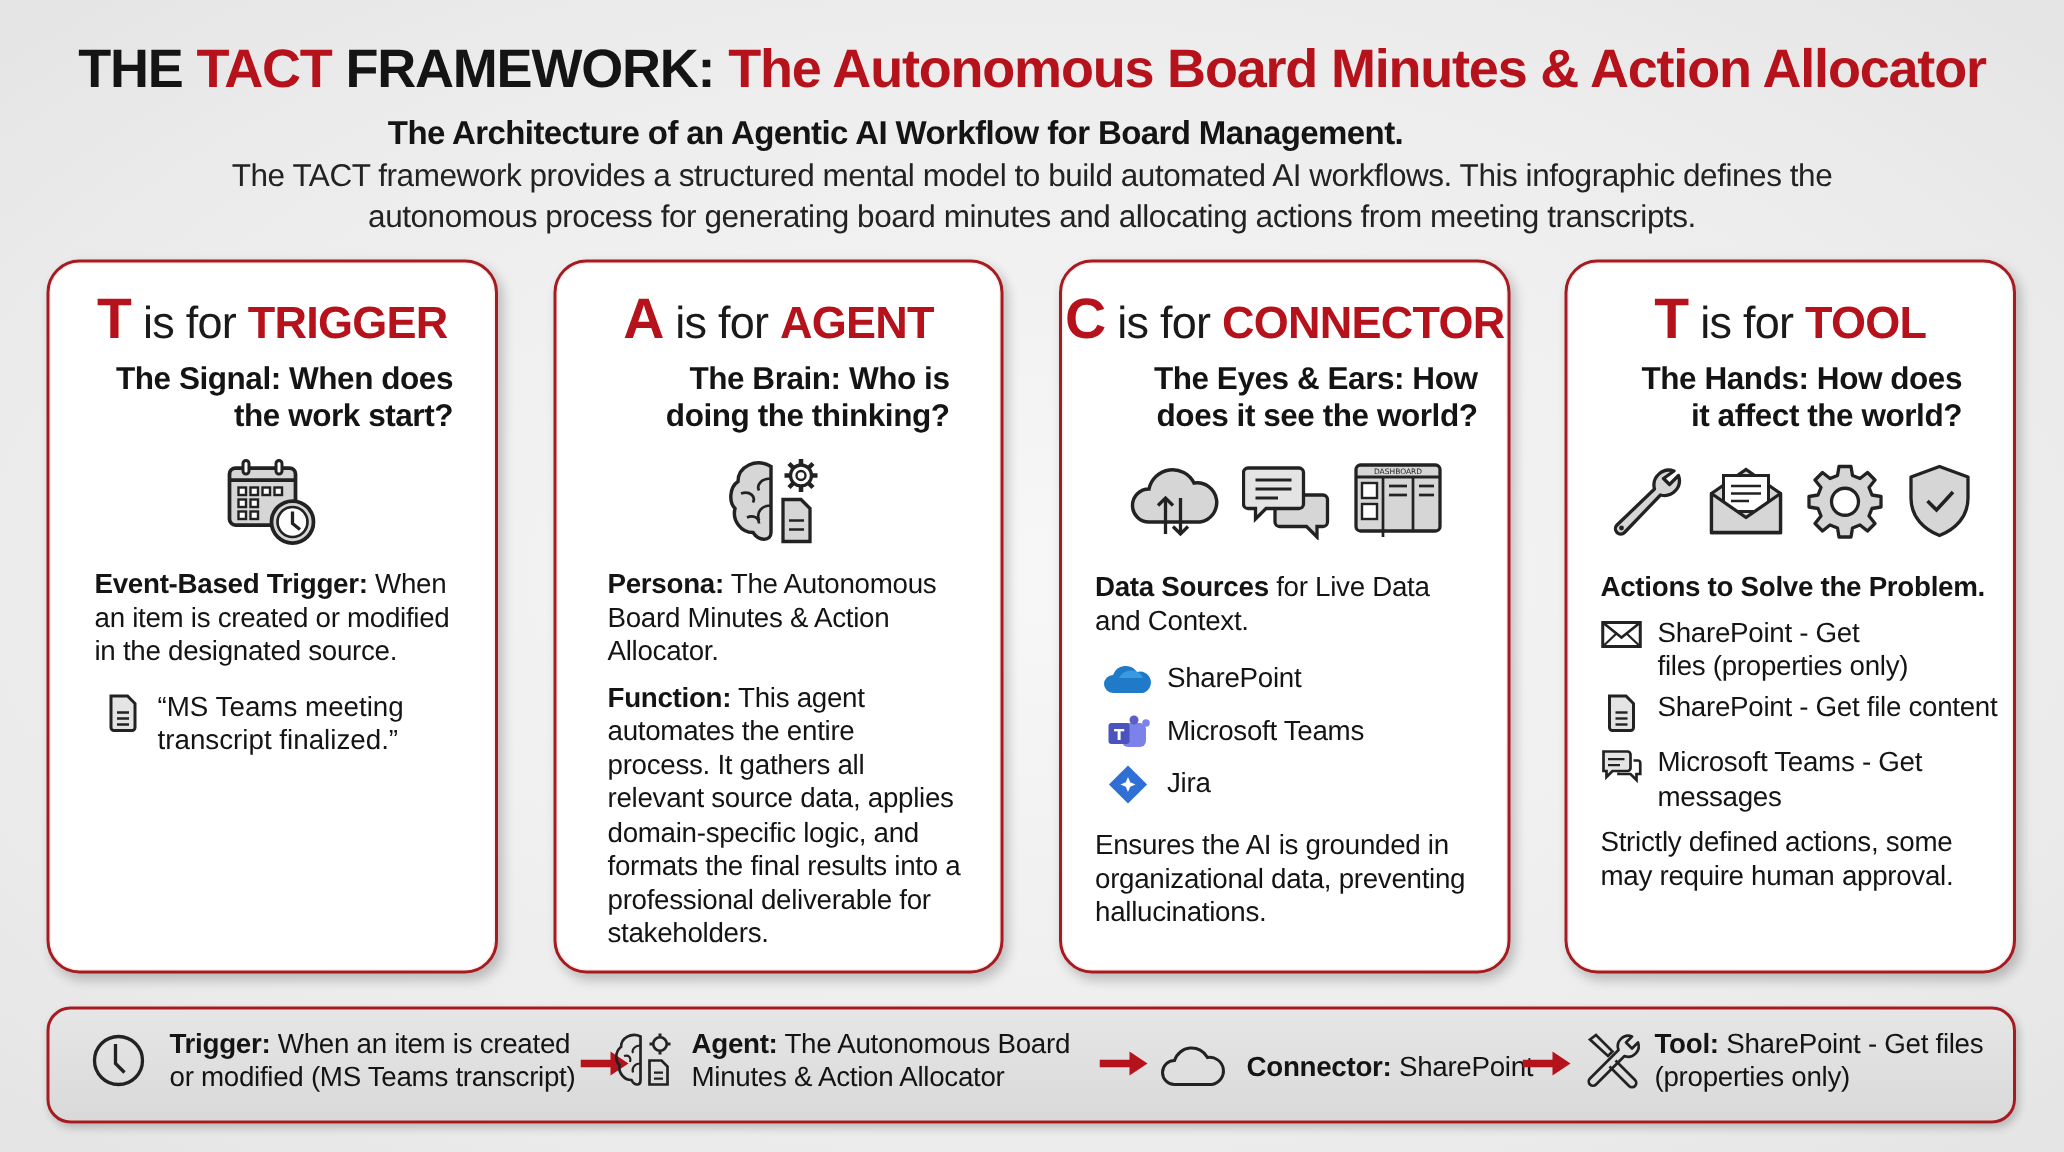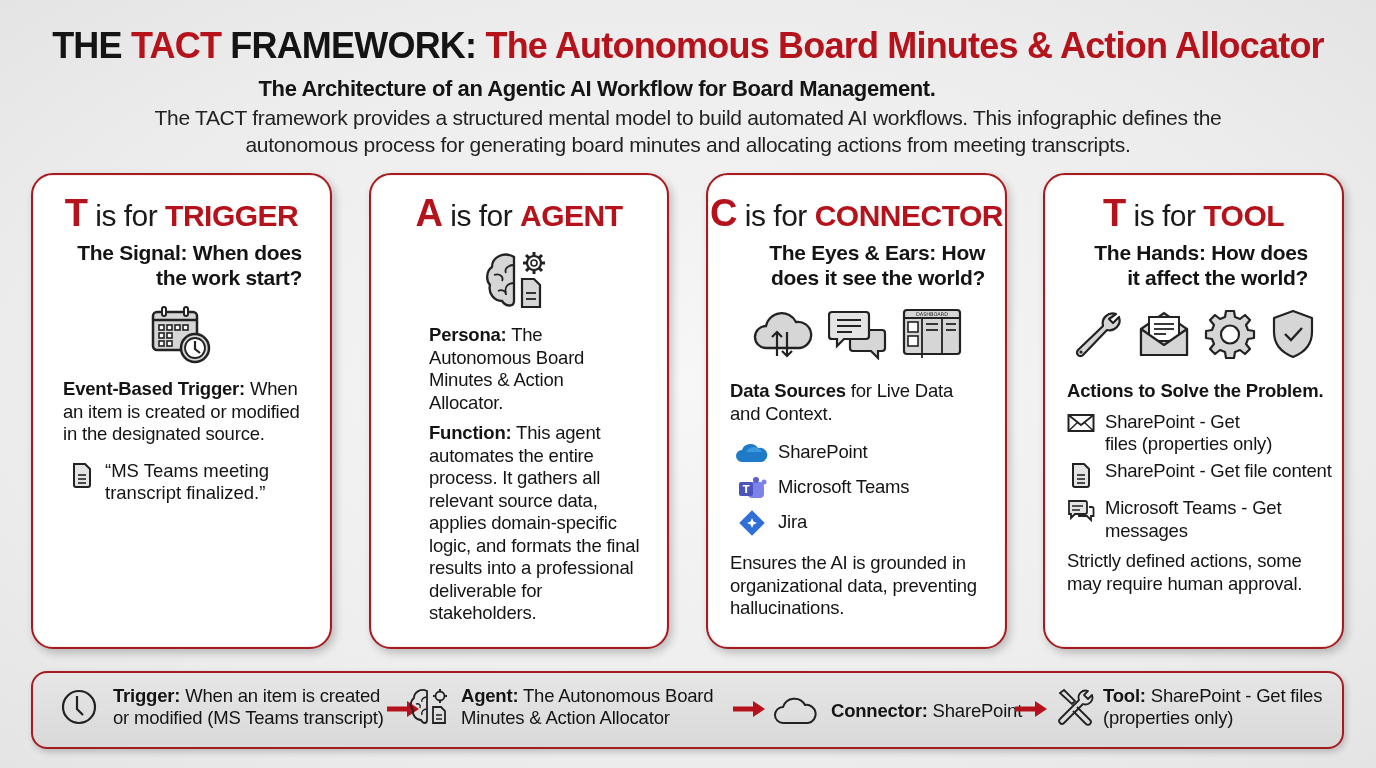--- a/index.html
+++ b/index.html
@@ -102,20 +102,21 @@
       <line x1="7" y1="21" x2="15" y2="21" stroke="#222" stroke-width="1.6"></line>
     </svg>
     <span style="font-size:18.5px; line-height:22.5px; width:180px;">“MS Teams meeting transcript finalized.”</span>
   </div>
 </div>
 
 <div class="card" style="left:369px; width:300px;">
   <div class="card-head">
     <span class="letter">A</span><span class="isfor"> is for </span><span class="word">AGENT</span>
   </div>
+  <div class="card-q" style="padding:0 34px;">The Brain: Who is doing the thinking?</div>
   <div class="icons">
     <svg width="70" height="62" viewBox="0 0 70 62">
       <path d="M30 8 C20 2 8 8 8 18 C2 22 2 32 6 36 C4 44 10 52 18 52 C22 58 30 58 30 52 Z" fill="#d6d6d6" stroke="#222" stroke-width="2.3"></path>
       <path d="M30 16 C24 16 20 20 22 24 M10 26 C16 24 20 28 18 32 M30 34 C24 34 20 38 22 44 M14 42 C18 40 22 42 22 46" fill="none" stroke="#222" stroke-width="1.8"></path>
       <circle cx="50" cy="14" r="7" fill="#fff" stroke="#222" stroke-width="2.2"></circle>
       <g stroke="#222" stroke-width="3">
         <line x1="50" y1="3" x2="50" y2="7"></line>
           <line x1="50" y1="21" x2="50" y2="25"></line>
         <line x1="39" y1="14" x2="43" y2="14"></line>
           <line x1="57" y1="14" x2="61" y2="14"></line>
@@ -123,21 +124,21 @@
           <line x1="55" y1="19" x2="58" y2="22"></line>
         <line x1="58" y1="6" x2="55" y2="9"></line>
           <line x1="45" y1="19" x2="42" y2="22"></line>
       </g>
       <circle cx="50" cy="14" r="3" fill="#fff" stroke="#222" stroke-width="1.6"></circle>
       <path d="M38 30 H50 L56 36 V58 H38 Z" fill="#d6d6d6" stroke="#222" stroke-width="2.2"></path>
       <line x1="42" y1="44" x2="52" y2="44" stroke="#222" stroke-width="1.8"></line>
       <line x1="42" y1="50" x2="52" y2="50" stroke="#222" stroke-width="1.8"></line>
     </svg>
   </div>
-  <div class="body-text" style="padding-left:34px; margin-top:14px;margin-left:24px;">
+  <div class="body-text" style="padding-left:34px; margin-top:14px;">
     <div class="para"><b>Persona:</b><span> The Autonomous Board Minutes &amp; Action Allocator.</span></div>
     <div class="para"><b>Function:</b><span> This agent automates the entire process. It gathers all relevant source data, applies domain-specific logic, and formats the final results into a professional deliverable for stakeholders.</span></div>
   </div>
 </div>
 
 <div class="card" style="left:706px; width:301px;">
   <div class="card-head">
     <span class="letter">C</span><span class="isfor"> is for </span><span class="word">CONNECTOR</span>
   </div>
   <div class="card-q" style="padding:0 20px;">The Eyes &amp; Ears: How does it see the world?</div>

